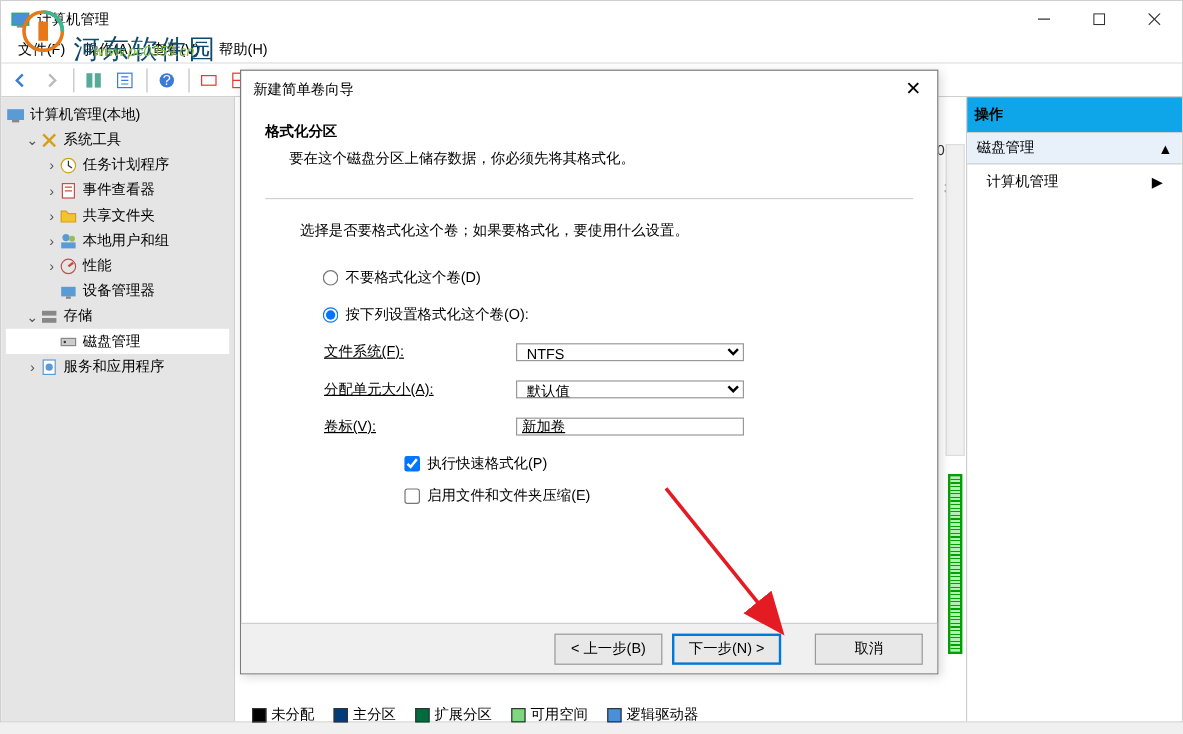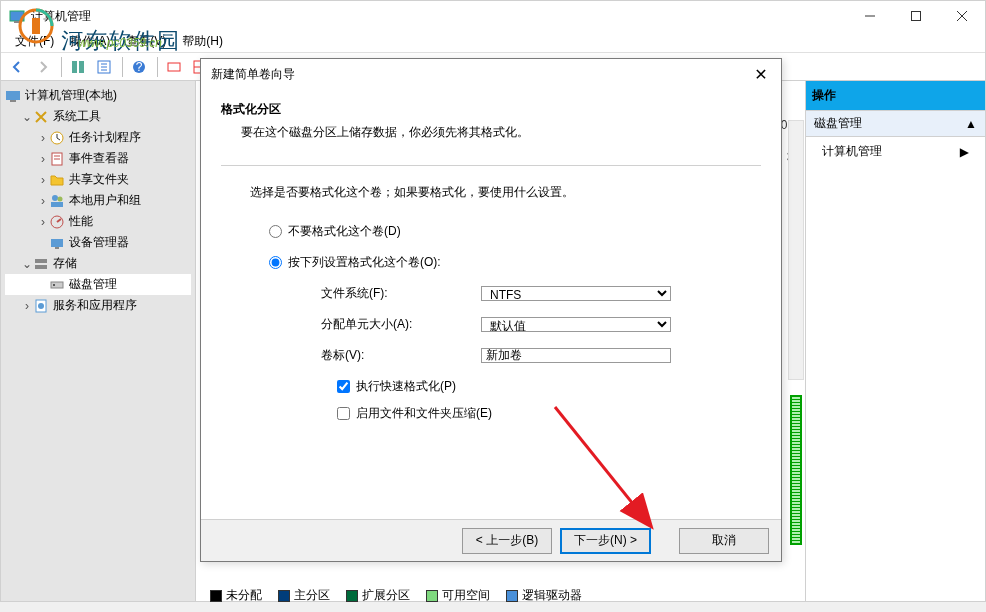--- a/index.html
+++ b/index.html
@@ -42,21 +42,21 @@
     .dialog { position: absolute; left: 200px; top: 58px; width: 582px; height: 504px; background: #fff; border: 1px solid #7a7a7a; box-shadow: 2px 2px 8px rgba(0,0,0,0.15); z-index: 100; }
     .dialog-title { height: 30px; display: flex; align-items: center; padding-left: 10px; }
     .dialog-close { margin-left: auto; width: 40px; height: 30px; display: flex; align-items: center; justify-content: center; font-size: 16px; }
     .dialog-body { padding: 12px 20px 0 20px; height: calc(100% - 72px); }
     .dialog-heading { font-weight: bold; margin-bottom: 6px; }
     .dialog-desc { margin-left: 20px; margin-bottom: 24px; }
     .dialog-hr { border: none; border-top: 1px solid #d0d0d0; margin-bottom: 18px; }
     .dialog-instruction { margin-left: 29px; margin-bottom: 22px; }
     .radio-row { margin-left: 48px; margin-bottom: 14px; display: flex; align-items: center; }
     .radio-row input[type=radio] { margin-right: 6px; }
-    .form-row { margin-left: 100px; margin-bottom: 14px; display: flex; align-items: center; }
+    .form-row { margin-left: 49px; margin-bottom: 14px; display: flex; align-items: center; text-decoration: underline; }
     .form-label { width: 160px; }
     .form-row select, .form-row input[type=text] { width: 190px; height: 15px; border: 1px solid #999; padding: 0 4px; background: #fff; }
     .check-row { margin-left: 92px; margin-bottom: 10px; display: flex; align-items: center; padding-left: 24px; }
     .check-row input[type=checkbox] { margin-right: 6px; }
     .dialog-footer { height: 42px; border-top: 1px solid #d0d0d0; display: flex; align-items: center; justify-content: flex-end; padding-right: 12px; gap: 8px; background: #f0f0f0; }
     .dlg-btn { min-width: 90px; height: 26px; border: 1px solid #999; background: #e8e8e8; padding: 0 12px; }
     .dlg-btn.primary { border: 2px solid #0078d7; background: #e8e8e8; }
     
     
     .disk-legend { position: absolute; bottom: 8px; left: 210px; display: flex; gap: 16px; align-items: center; font-size: 12px; }

